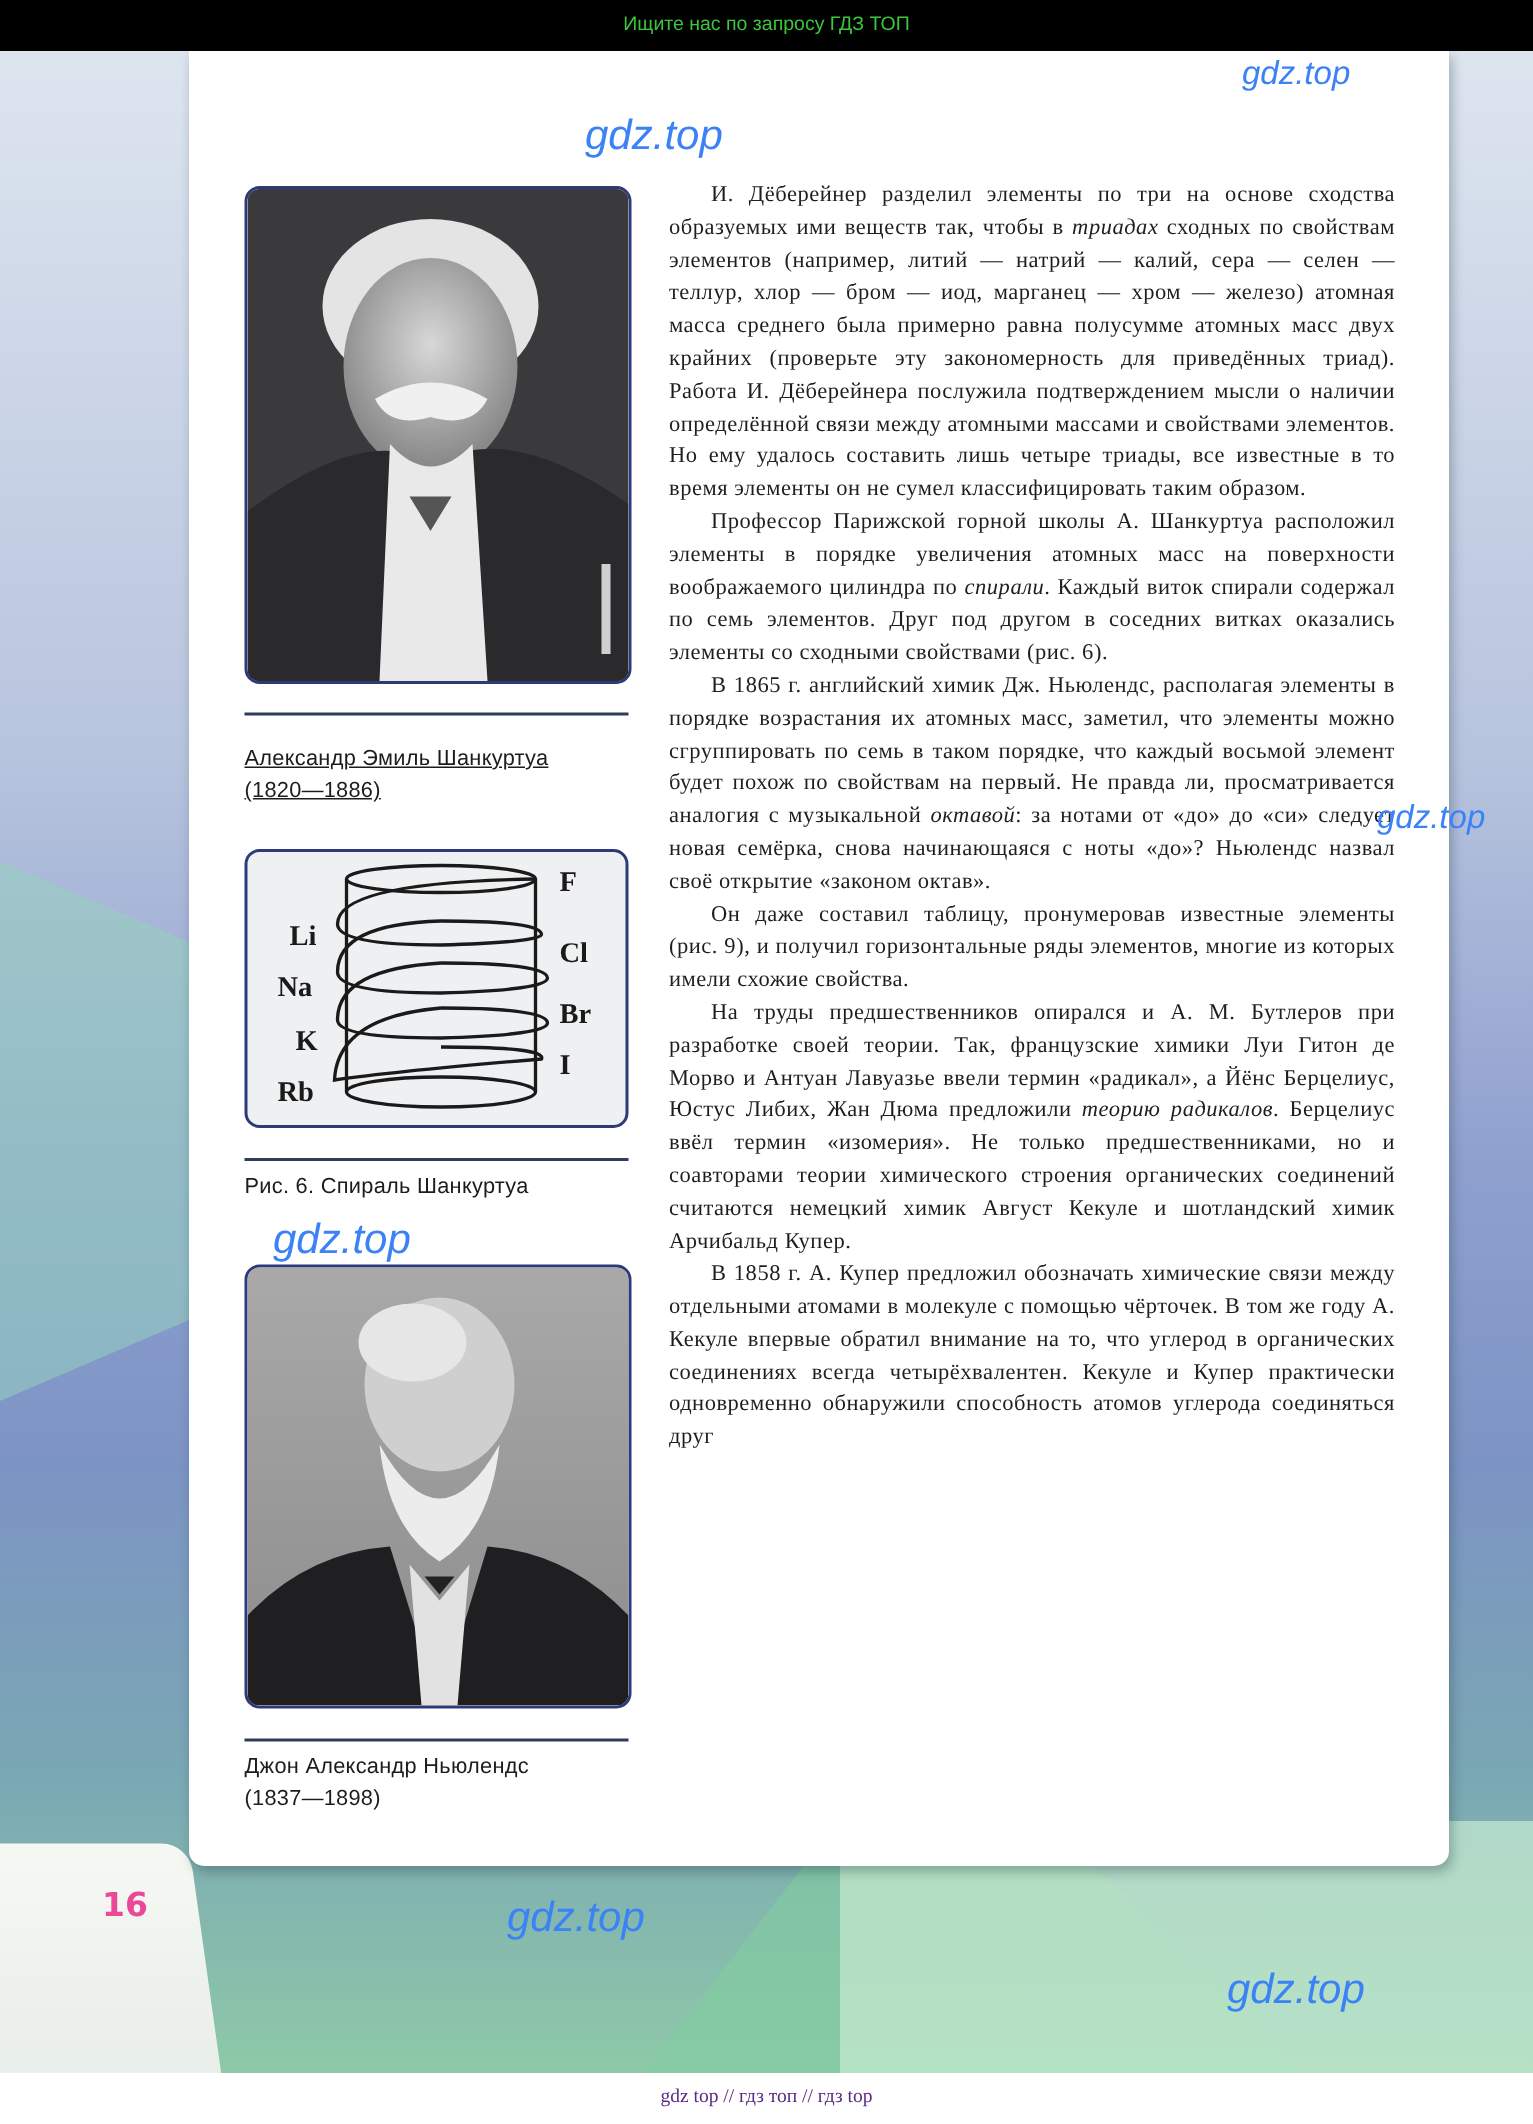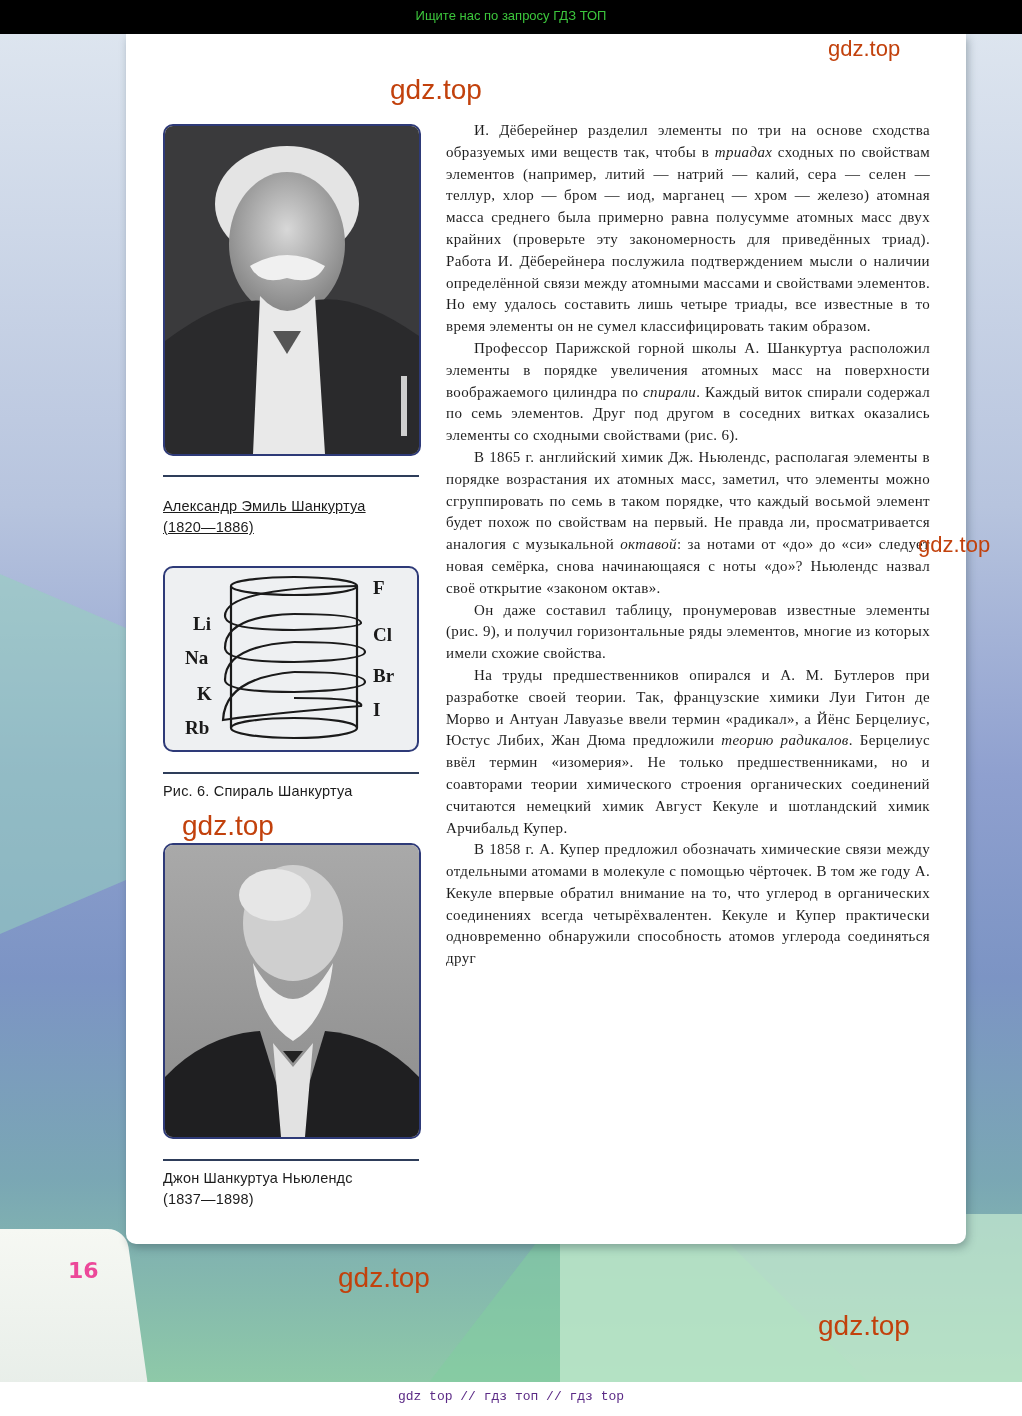--- a/index.html
+++ b/index.html
@@ -63,27 +63,27 @@
     border: 2px solid #2e3a78; background: #eef0f2; overflow: hidden;
   }
   .text-col {
     position: absolute; left: 320px; top: 86px; width: 484px;
     font-family: "Liberation Serif", serif; font-size: 15px; line-height: 21.8px;
     color: #1e1e1e; text-align: justify; letter-spacing: 0.35px;
   }
   .text-col p { margin: 0; text-indent: 28px; }
   .text-col em { font-style: italic; }
   .wm {
-    position: absolute; font-family: "Liberation Sans", sans-serif; color: #c2410c;
-    font-size: 26px; letter-spacing: 0;
+    position: absolute; font-family: "Liberation Sans", sans-serif; color: #3b82f6;
+    font-size: 26px; letter-spacing: 0; font-style: italic;
   }
   .footer {
     position: absolute; left: 0; top: 1382px; width: 1022px; height: 34px; background: #ffffff;
     text-align: center; font-size: 13px; line-height: 30px; color: #5b2a86;
-    font-family: Liberation Mono, monospace;
+    font-family: Liberation Serif, serif;
   }
 </style>
 </head>
 <body>
 
 <div class="top-banner">Ищите нас по запросу ГДЗ ТОП</div>
 
 <div class="bg">
   <div class="tri1"></div>
   <div class="tri2"></div>
@@ -161,21 +161,21 @@
         <ellipse cx="110" cy="50" rx="36" ry="26" fill="#e6e6e6"></ellipse>
         <path d="M88 118 Q128 190 168 118 Q162 175 128 196 Q94 175 88 118Z" fill="#ececec"></path>
         <path d="M0 232 Q40 190 95 186 L128 292 L0 292Z" fill="#1f1f21"></path>
         <path d="M254 232 Q214 190 160 186 L128 292 L254 292Z" fill="#1f1f21"></path>
         <path d="M108 198 L128 222 L148 198 L140 292 L116 292Z" fill="#e2e2e2"></path>
         <path d="M118 206 L128 218 L138 206Z" fill="#222"></path>
       </svg>
     </div>
     <div class="rule" style="top:1125px;"></div>
     <div class="caption" style="top:1134px;">
-      <div>Джон Шанкуртуа Ньюлендс</div>
+      <div>Джон Александр Ньюлендс</div>
       <div>(1837—1898)</div>
     </div>
   </div>
 
   <div class="text-col">
     <p><span>И. Дёберейнер разделил элементы по три на основе сходства образуемых ими веществ так, чтобы в </span><em>триадах</em><span> сходных по свойствам элементов (например, литий — натрий — калий, сера — селен — теллур, хлор — бром — иод, марганец — хром — железо) атомная масса среднего была примерно равна полусумме атомных масс двух крайних (проверьте эту закономерность для приведённых триад). Работа И. Дёберейнера послужила подтверждением мысли о наличии определённой связи между атомными массами и свойствами элементов. Но ему удалось составить лишь четыре триады, все известные в то время элементы он не сумел классифицировать таким образом.</span></p>
     <p><span>Профессор Парижской горной школы А. Шанкуртуа расположил элементы в порядке увеличения атомных масс на поверхности воображаемого цилиндра по </span><em>спирали</em><span>. Каждый виток спирали содержал по семь элементов. Друг под другом в соседних витках оказались элементы со сходными свойствами (рис. 6).</span></p>
     <p><span>В 1865 г. английский химик Дж. Ньюлендс, располагая элементы в порядке возрастания их атомных масс, заметил, что элементы можно сгруппировать по семь в таком порядке, что каждый восьмой элемент будет похож по свойствам на первый. Не правда ли, просматривается аналогия с музыкальной </span><em>октавой</em><span>: за нотами от «до» до «си» следует новая семёрка, снова начинающаяся с ноты «до»? Ньюлендс назвал своё открытие «законом октав».</span></p>
     <p><span>Он даже составил таблицу, пронумеровав известные элементы (рис. 9), и получил горизонтальные ряды элементов, многие из которых имели схожие свойства.</span></p>
     <p><span>На труды предшественников опирался и А. М. Бутлеров при разработке своей теории. Так, французские химики Луи Гитон де Морво и Антуан Лавуазье ввели термин «радикал», а Йёнс Берцелиус, Юстус Либих, Жан Дюма предложили </span><em>теорию радикалов</em><span>. Берцелиус ввёл термин «изомерия». Не только предшественниками, но и соавторами теории химического строения органических соединений считаются немецкий химик Август Кекуле и шотландский химик Арчибальд Купер.</span></p>

